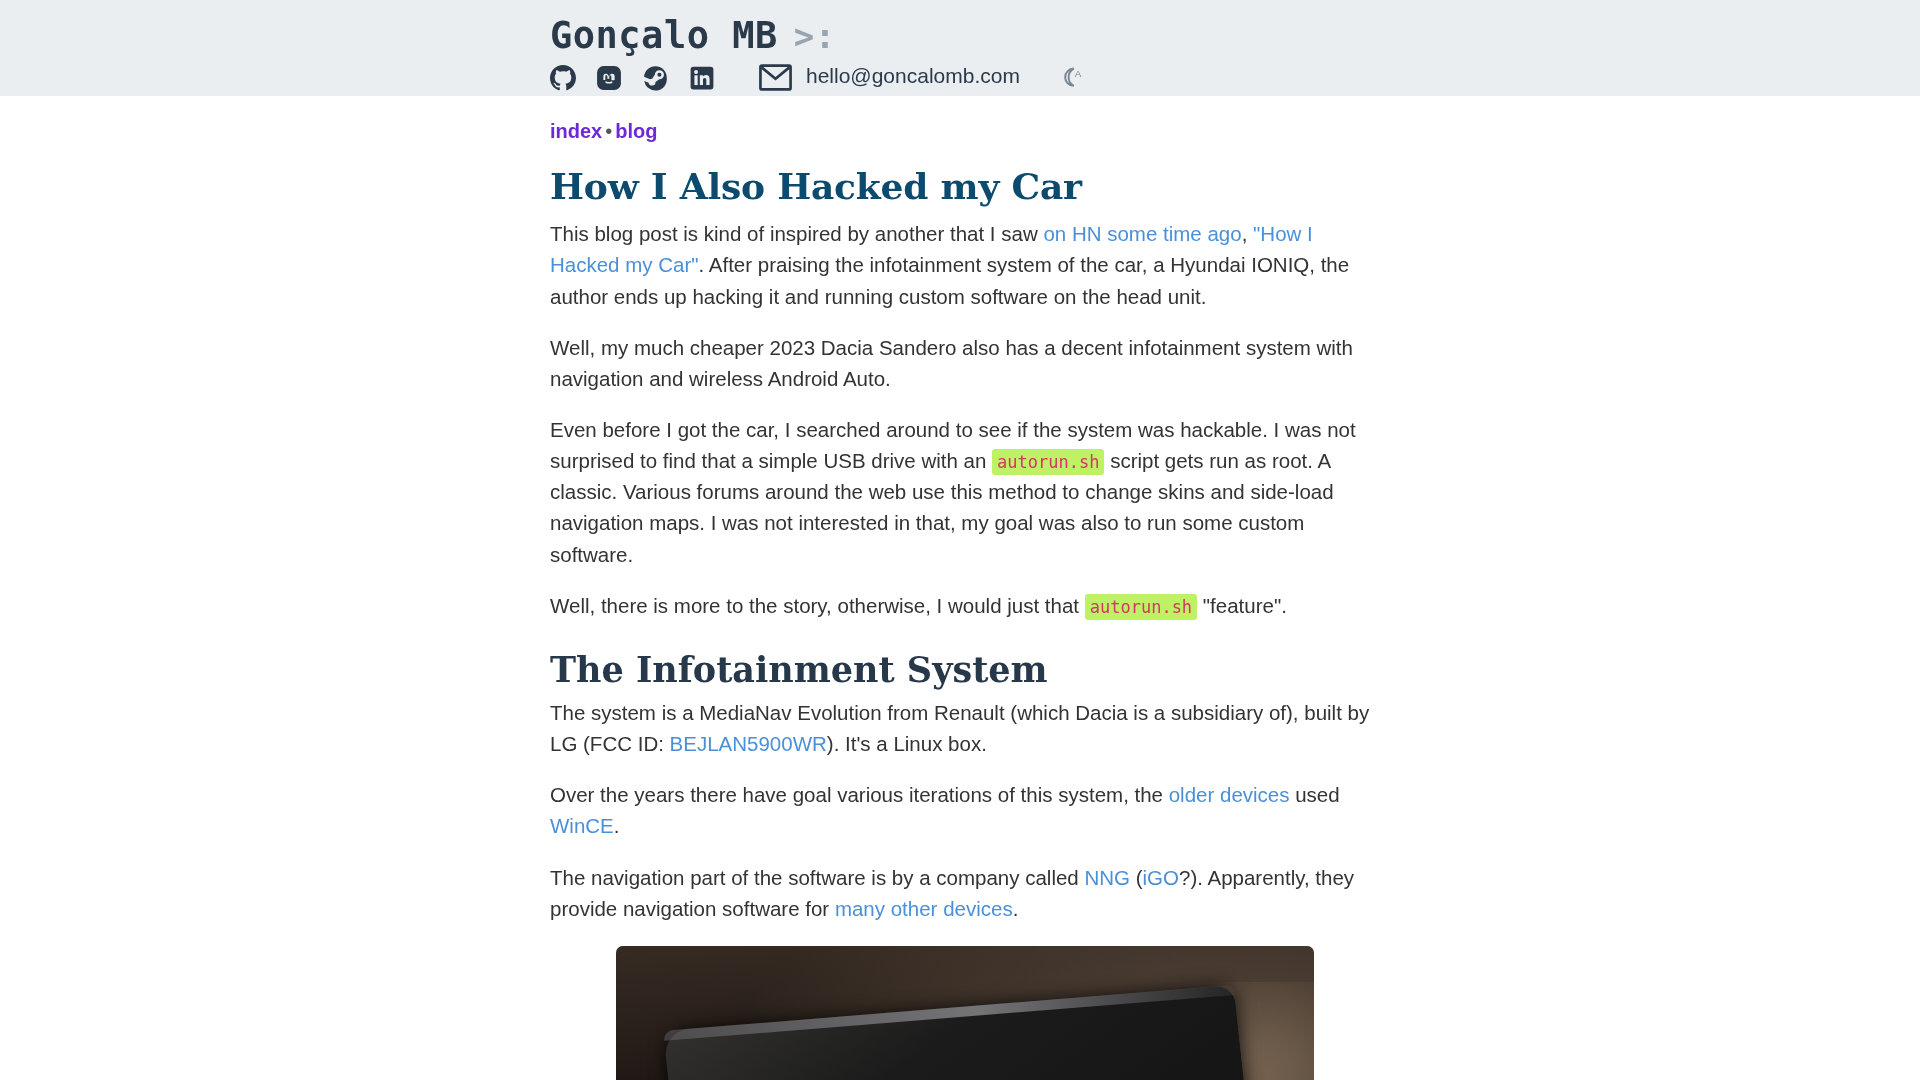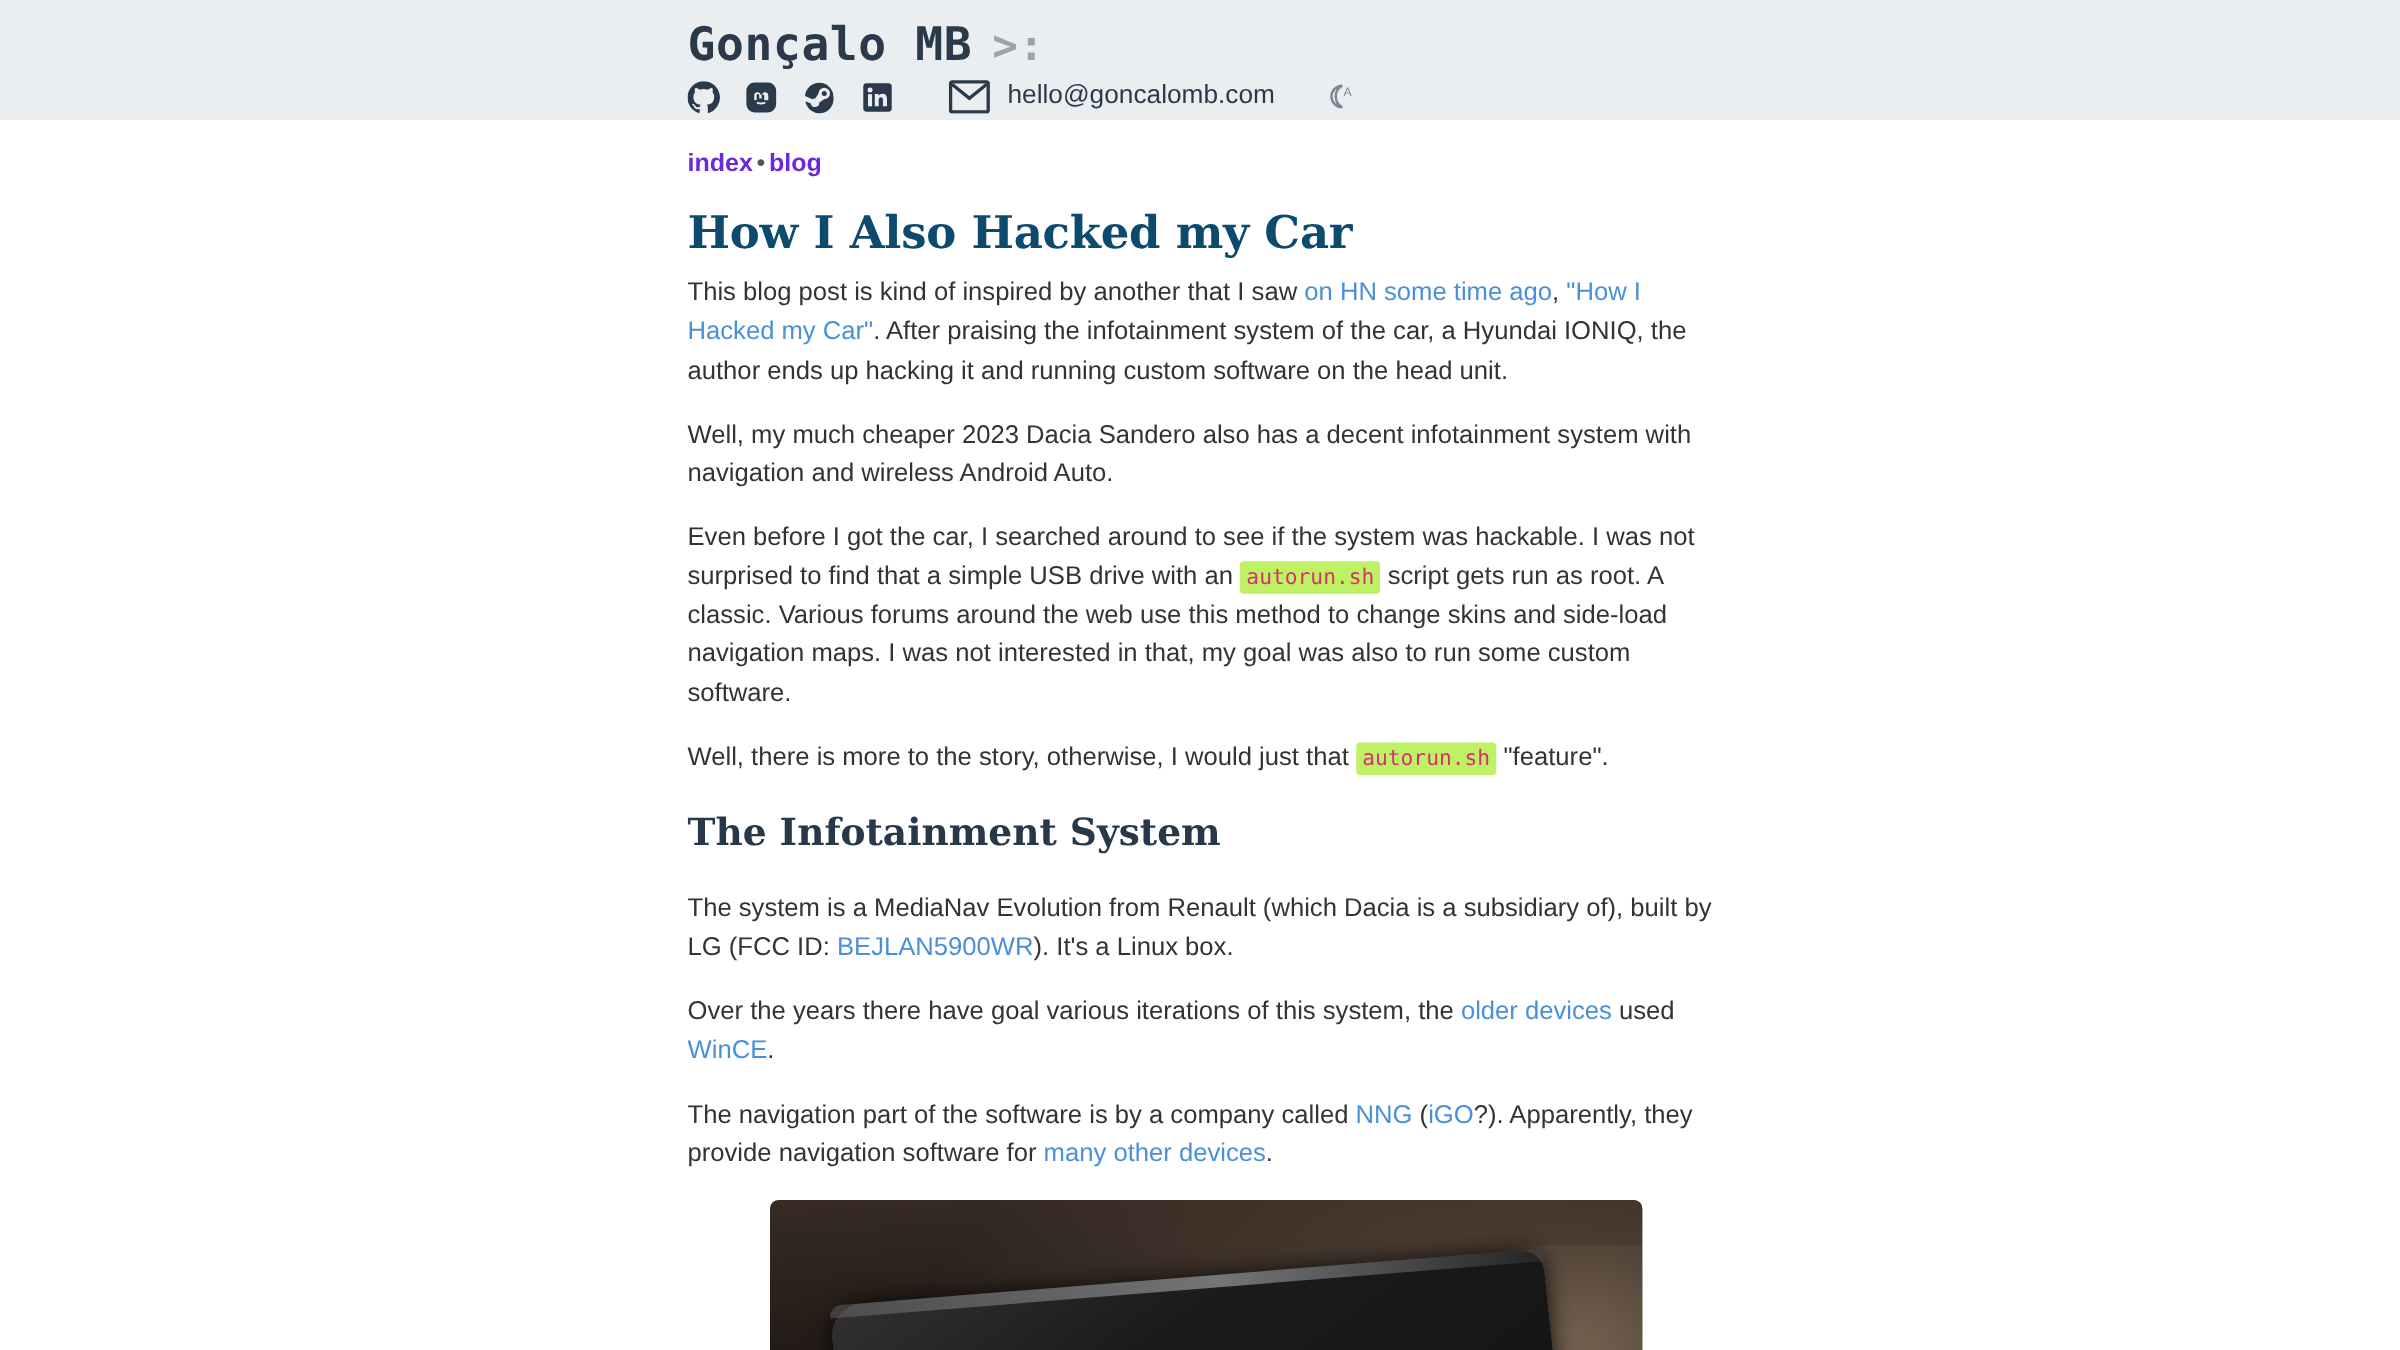--- a/index.html
+++ b/index.html
@@ -126,24 +126,24 @@
     font-family: "DejaVu Sans Mono", "Liberation Mono", monospace;
     font-size: 17px;
     background: #bef264;
     color: #d6336c;
     padding: 3px 5px;
     border-radius: 3px;
     white-space: nowrap;
   }
   h2.section-title {
     font-family: "DejaVu Serif", "Liberation Serif", serif;
-    font-size: 30px;
+    font-size: 35px;
     font-weight: bold;
     color: #26384a;
-    margin: 28px 0 26px 0;
+    margin: 28px 0 6px 0;
     line-height: 1.2;
   }
 
   
   .photo-wrap {
     margin-top: 22px;
     display: flex;
     justify-content: center;
   }
   .photo {

